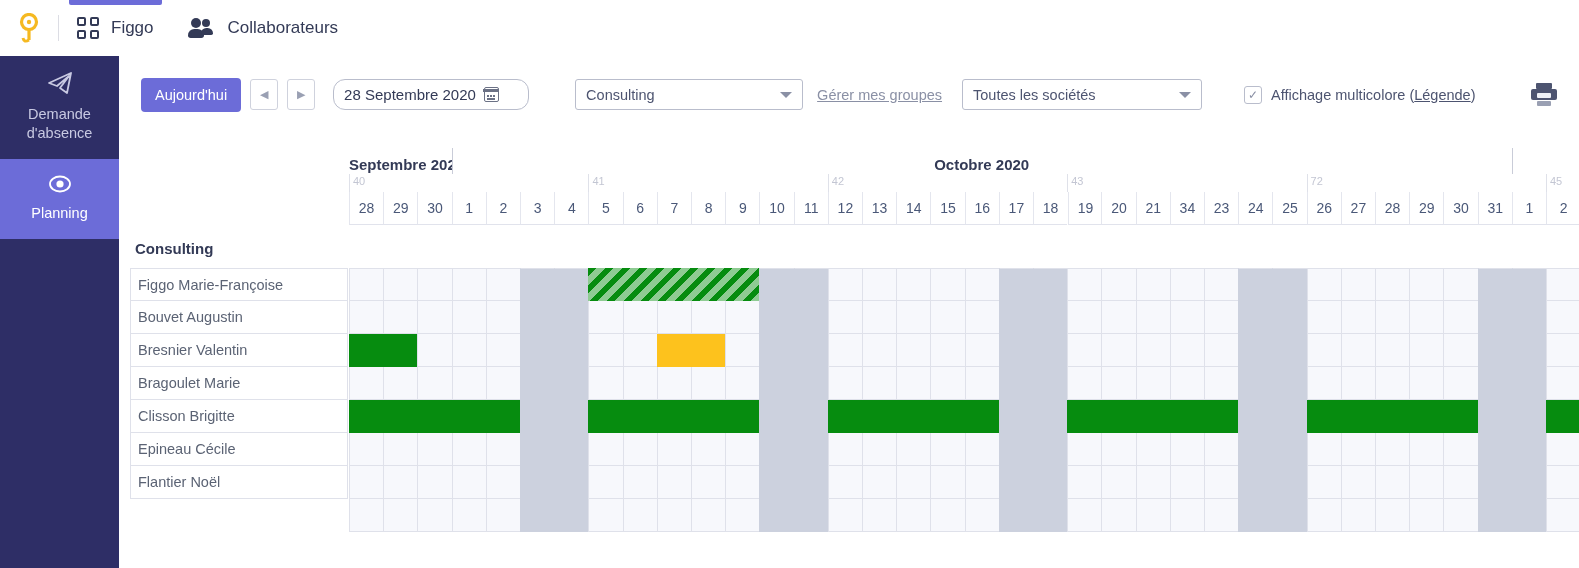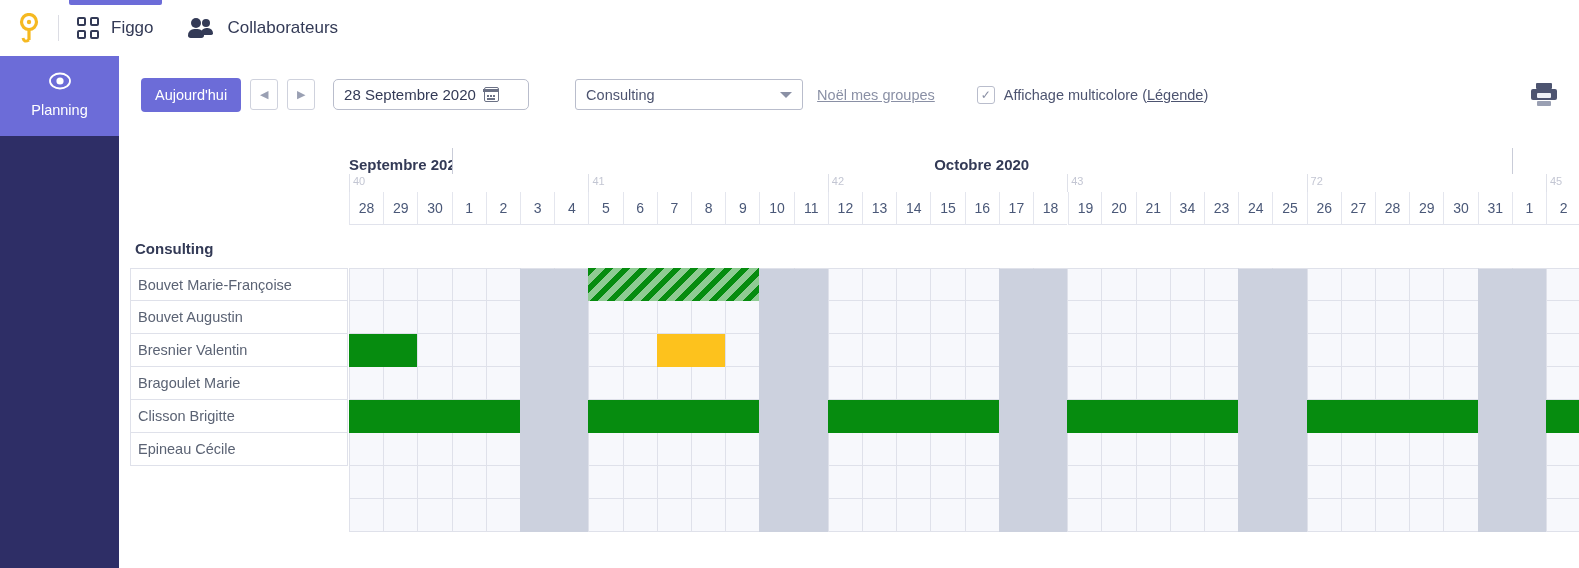--- a/index.html
+++ b/index.html
@@ -58,21 +58,21 @@
     font-size: 14.5px; padding: 9px 14px; cursor: pointer;
     font-family: "Liberation Sans", sans-serif;
   }
   .arrow-btn {
     width: 28px; height: 31px; border: 1px solid #cfd2dd; background: #fff;
     border-radius: 3px; margin-left: 9px; cursor: pointer;
     display: flex; align-items: center; justify-content: center;
   }
   .arrow-btn span { color: #9aa0b3; font-size: 11px; line-height: 1; }
   .date-box {
-    margin-left: 18px; height: 31px; border: 1px solid #b9bdcc; border-radius: 5px;
+    margin-left: 18px; height: 31px; border: 1px solid #b9bdcc; border-radius: 12px;
     background: #fff; display: flex; align-items: center; gap: 8px;
     padding: 13px 10px; font-size: 15px; color: #333a56; min-width: 196px; cursor: pointer;
   }
   .cal-ico { width: 15px; height: 15px; border: 1.6px solid #6b7185; border-radius: 2px; position: relative; }
   .cal-ico::before { content:""; position:absolute; left:-1.6px; right:-1.6px; top:1px; height:3px; background:#6b7185; }
   .cal-ico::after { content:""; position:absolute; left:2px; top:7px; width:8px; height:2px;
     background: repeating-linear-gradient(90deg,#6b7185 0 2px,transparent 2px 3px); box-shadow: 0 3px 0 #6b7185; }
   .sel-box {
     height: 31px; border: 1px solid #b9bdcc; border-radius: 3px; background: #fff;
     display: flex; align-items: center; justify-content: space-between;
@@ -179,20 +179,27 @@
       <i class="h1"></i>
         <i class="b1"></i>
         <i class="h2"></i>
         <i class="b2"></i>
     </span>
     <span class="lbl">Collaborateurs</span>
   </div>
 </div>
 
 <div class="sidebar">
+  <div class="side-item">
+    <svg class="side-ico" width="30" height="26" viewBox="0 0 30 26">
+      <path d="M26 3 L4 13 L12 16 L24 6 L15 18 L22 23 Z" fill="none" stroke="#c8c9e2" stroke-width="1.8" stroke-linejoin="round"></path>
+    </svg>
+    <span>Demande</span><br>
+    <span>d'absence</span>
+  </div>
   <div class="side-item sel">
     <svg class="side-ico" width="30" height="22" viewBox="0 0 30 22">
       <ellipse cx="15" cy="11" rx="10" ry="7.5" fill="none" stroke="#ffffff" stroke-width="1.8"></ellipse>
       <circle cx="15" cy="11" r="3.6" fill="#ffffff"></circle>
     </svg>
     <span>Planning</span>
   </div>
 </div>
 
 <div class="toolbar">
@@ -208,22 +215,26 @@
   <div class="date-box">
     <span>28 Septembre 2020</span>
     <span class="cal-ico"></span>
   </div>
 
   <div class="sel-box" style="margin-left:46px;width:228px;">
     <span>Consulting</span>
     <span class="caret"></span>
   </div>
 
-  <a class="link">Noël mes groupes</a>
-
+  <a class="link">Gérer mes groupes</a>
+
+  <div class="sel-box" style="margin-left:20px;width:240px;">
+    <span>Toutes les sociétés</span>
+    <span class="caret"></span>
+  </div>
 
   <div class="cbx-wrap">
     <span class="cbx">
       <span>✓</span>
     </span>
     <span class="cbx-lbl"><span>Affichage multicolore (</span><a>Légende</a><span>)</span></span>
   </div>
 
   <div class="printer">
     <i class="top"></i>
@@ -288,21 +299,21 @@
       <div class="day-cell" style="left: 1026px; width: 34.2px;">28</div>
       <div class="day-cell" style="left: 1060.2px; width: 34.2px;">29</div>
       <div class="day-cell" style="left: 1094.4px; width: 34.2px;">30</div>
       <div class="day-cell" style="left: 1128.6px; width: 34.2px;">31</div>
       <div class="day-cell" style="left: 1162.8px; width: 34.2px;">1</div>
       <div class="day-cell" style="left: 1197px; width: 34.2px;">2</div>
     </div>
   <div class="group-title">Consulting</div>
   <div class="rows">
       <div class="row">
-        <div class="row-name first">Bouvet Marie-Françoise</div>
+        <div class="row-name first">Figgo Marie-Françoise</div>
         <div class="cells" style="width: 1231.2px;">
           <div class="cell first-row" style="left: 0px; width: 34.2px;"></div>
           <div class="cell first-row" style="left: 34.2px; width: 34.2px;"></div>
           <div class="cell first-row" style="left: 68.4px; width: 34.2px;"></div>
           <div class="cell first-row" style="left: 102.6px; width: 34.2px;"></div>
           <div class="cell first-row" style="left: 136.8px; width: 34.2px;"></div>
           <div class="cell we first-row" style="left: 171px; width: 34.2px;"></div>
           <div class="cell we first-row" style="left: 205.2px; width: 34.2px;"></div>
           <div class="cell first-row" style="left: 239.4px; width: 34.2px;"></div>
           <div class="cell first-row" style="left: 273.6px; width: 34.2px;"></div>
@@ -543,20 +554,21 @@
           <div class="cell" style="left: 991.8px; width: 34.2px;"></div>
           <div class="cell" style="left: 1026px; width: 34.2px;"></div>
           <div class="cell" style="left: 1060.2px; width: 34.2px;"></div>
           <div class="cell" style="left: 1094.4px; width: 34.2px;"></div>
           <div class="cell we" style="left: 1128.6px; width: 34.2px;"></div>
           <div class="cell we" style="left: 1162.8px; width: 34.2px;"></div>
           <div class="cell" style="left: 1197px; width: 34.2px;"></div>
         </div>
       </div>
       <div class="row">
+        <div class="row-name">Flantier Noël</div>
         <div class="cells" style="width: 1231.2px;">
           <div class="cell" style="left: 0px; width: 34.2px;"></div>
           <div class="cell" style="left: 34.2px; width: 34.2px;"></div>
           <div class="cell" style="left: 68.4px; width: 34.2px;"></div>
           <div class="cell" style="left: 102.6px; width: 34.2px;"></div>
           <div class="cell" style="left: 136.8px; width: 34.2px;"></div>
           <div class="cell we" style="left: 171px; width: 34.2px;"></div>
           <div class="cell we" style="left: 205.2px; width: 34.2px;"></div>
           <div class="cell" style="left: 239.4px; width: 34.2px;"></div>
           <div class="cell" style="left: 273.6px; width: 34.2px;"></div>

